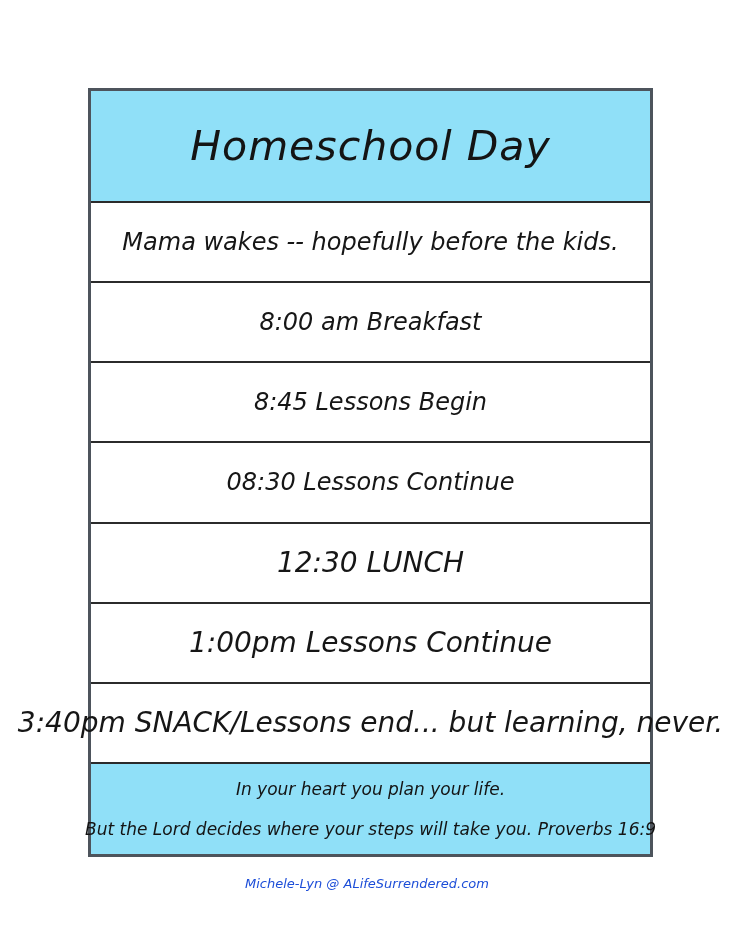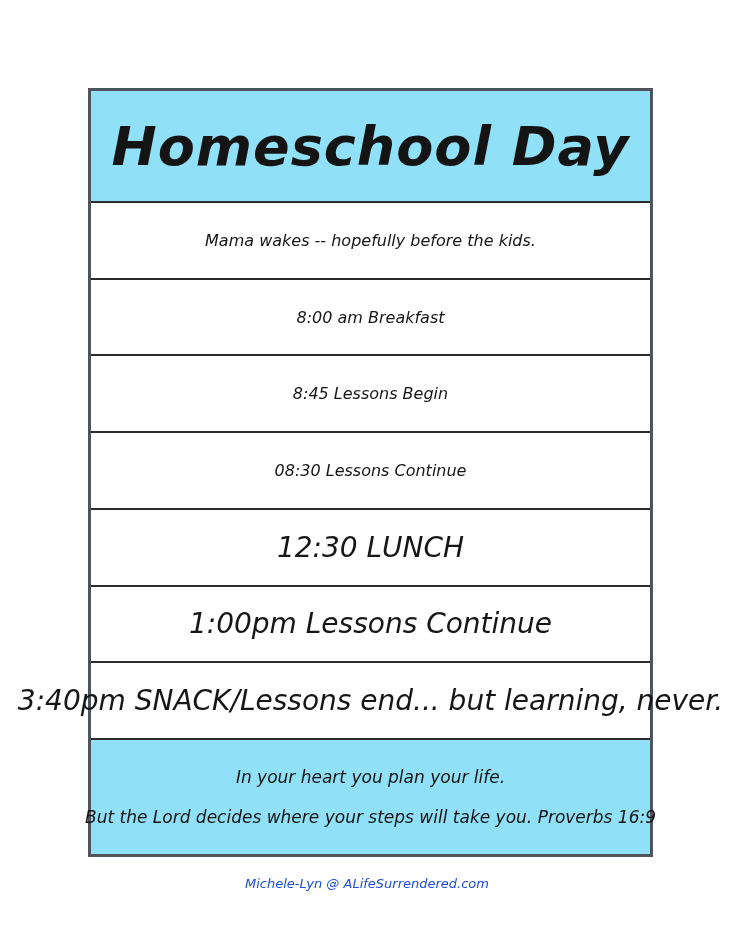--- a/index.html
+++ b/index.html
@@ -34,46 +34,45 @@
     height: 112px;
     flex: 0 0 auto;
     background: #90e0f8;
     border-bottom: 2px solid #2b2b2b;
     display: flex;
     align-items: center;
     justify-content: center;
     box-sizing: border-box;
   }
   .schedule-title {
-    font-size: 54px;
+    font-size: 41px;
     font-style: italic;
     letter-spacing: 1px;
     color: #141414;
-    font-weight: bold;
   }
   .rows {
     flex: 1 1 auto;
     display: flex;
     flex-direction: column;
   }
   .schedule-row {
     flex: 1 1 0;
     display: flex;
     align-items: center;
     justify-content: center;
     border-bottom: 2px solid #2b2b2b;
     box-sizing: border-box;
-    font-size: 16px;
+    font-size: 24px;
     font-style: italic;
     white-space: nowrap;
     color: #161616;
   }
   .schedule-row.big { font-size: 28px; }
   .verse-footer {
-    height: 114px;
+    height: 90px;
     flex: 0 0 auto;
     background: #90e0f8;
     display: flex;
     flex-direction: column;
     align-items: center;
     justify-content: center;
     gap: 20px;
     box-sizing: border-box;
   }
   .verse-line {

